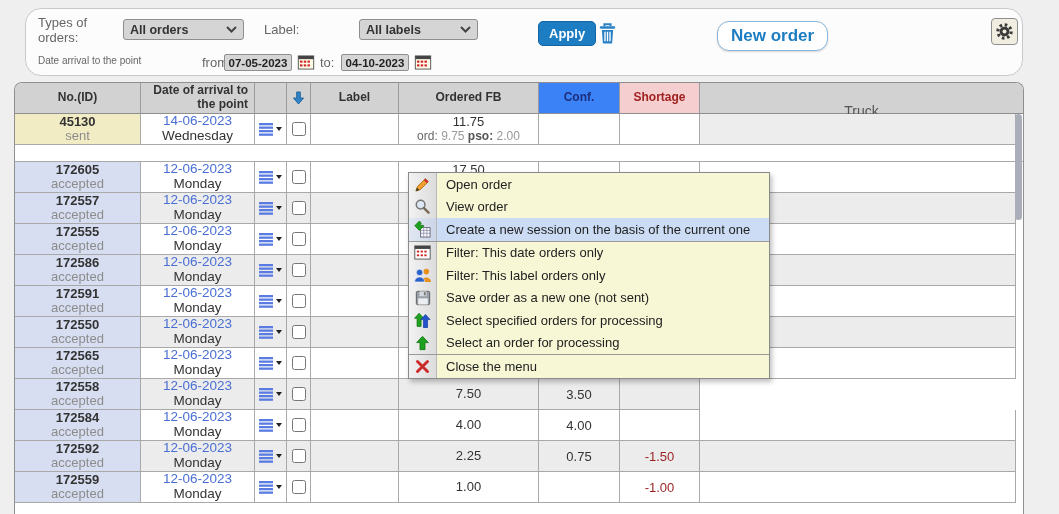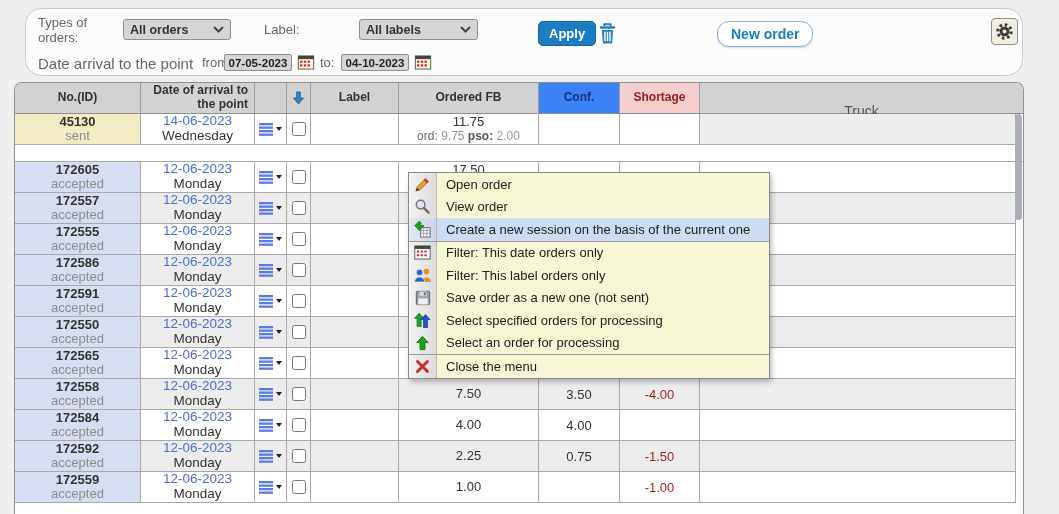--- a/index.html
+++ b/index.html
@@ -6,32 +6,32 @@
   html,body { width:1059px; height:514px; }
   body { font-family:"Liberation Sans", sans-serif; background:#efeff0; position:relative; overflow:hidden; }
 
   
   .panel { position:absolute; left:25px; top:8px; width:998px; height:68px;
            background:#fcfcfc; border:1px solid #c9c9c9; border-radius:16px; }
   .types-label { position:absolute; left:12px; top:7px; width:72px; font-size:13px; color:#666; line-height:1.15; }
   .ui-select { position:absolute; height:21px; background:#d5d5d5; border:1px solid #8f8f8f; border-radius:3px;
                display:flex; align-items:center; justify-content:space-between; padding:0 6px;
                font-size:12.5px; font-weight:bold; color:#333; cursor:pointer; }
-  .sel-types { left:97px; top:10px; width:108px;align-items:center; }
+  .sel-types { left:97px; top:10px; width:121px;align-items:center; }
   .sel-labels { left:333px; top:10px; width:119px; }
   .label-label { position:absolute; left:238px; top:13px; font-size:13px; color:#666; }
   .apply-btn { position:absolute; left:512px; top:12px; background:#1d7dc2; border:1px solid #1665a2;
                border-radius:5px; color:#fff; font-weight:bold; font-size:13px; padding:4px 10px; cursor:pointer; }
   .trash-btn { position:absolute; left:569px; top:13px; width:24px; height:24px; background:none; border:none; cursor:pointer; }
   .new-order-btn { position:absolute; left:691px; top:12px; background:#fff; border:1px solid #89b6da;
-               border-radius:12px; color:#1d7dc2; font-weight:bold; font-size:14px; padding:4px 13px;
+               border-radius:12px; color:#1d7dc2; font-weight:bold; font-size:17px; padding:4px 13px;
                box-shadow:0 1px 2px rgba(0,0,0,.15); cursor:pointer; }
   .gear-btn { position:absolute; left:965px; top:9px; width:27px; height:27px; background:#f1ede0;
                border:1px solid #8f8f8f; border-radius:4px; display:flex; align-items:center; justify-content:center; cursor:pointer; }
-  .date-row-label { position:absolute; left:12px; top:46px; font-size:15px; color:#666; }
+  .date-row-label { position:absolute; left:12px; top:46px; font-size:10px; color:#666; }
   .from-label { position:absolute; left:176px; top:46px; font-size:13px; color:#666; }
   .to-label   { position:absolute; left:294px; top:46px; font-size:13px; color:#666; }
   .date-input { position:absolute; top:45px; width:68px; height:17px; background:#d5d5d5; border:1px solid #8f8f8f;
                border-radius:2px; font-family:"Liberation Sans",sans-serif; font-weight:bold; font-size:11.5px;
                color:#222; text-align:center; }
   .di-from { left:198px; } .di-to { left:315px; }
   .cal-btn { position:absolute; top:46px; width:18px; height:15px; background:none; border:none; cursor:pointer; padding:0; }
   .cal-from { left:271px; } .cal-to { left:388px; }
 
   
@@ -512,21 +512,20 @@
     </div>
     <div class="cell cell-check">
       <input type="checkbox" style="">
     </div>
     <div class="cell cell-label"></div>
     <div class="cell cell-ordered">
       <div class="ord-val">7.50</div>
 
     </div>
     <div class="cell cell-conf">3.50</div>
-    <div class="cell cell-short">-4.00</div>
     <div class="cell cell-truck"></div>
     <div class="cell cell-gutter"></div>
   </div>
 
   <div class="trow">
     <div class="cell cell-id">
       <div class="id-num">172584</div>
       <div class="id-status">accepted</div>
     </div>
     <div class="cell cell-date">

